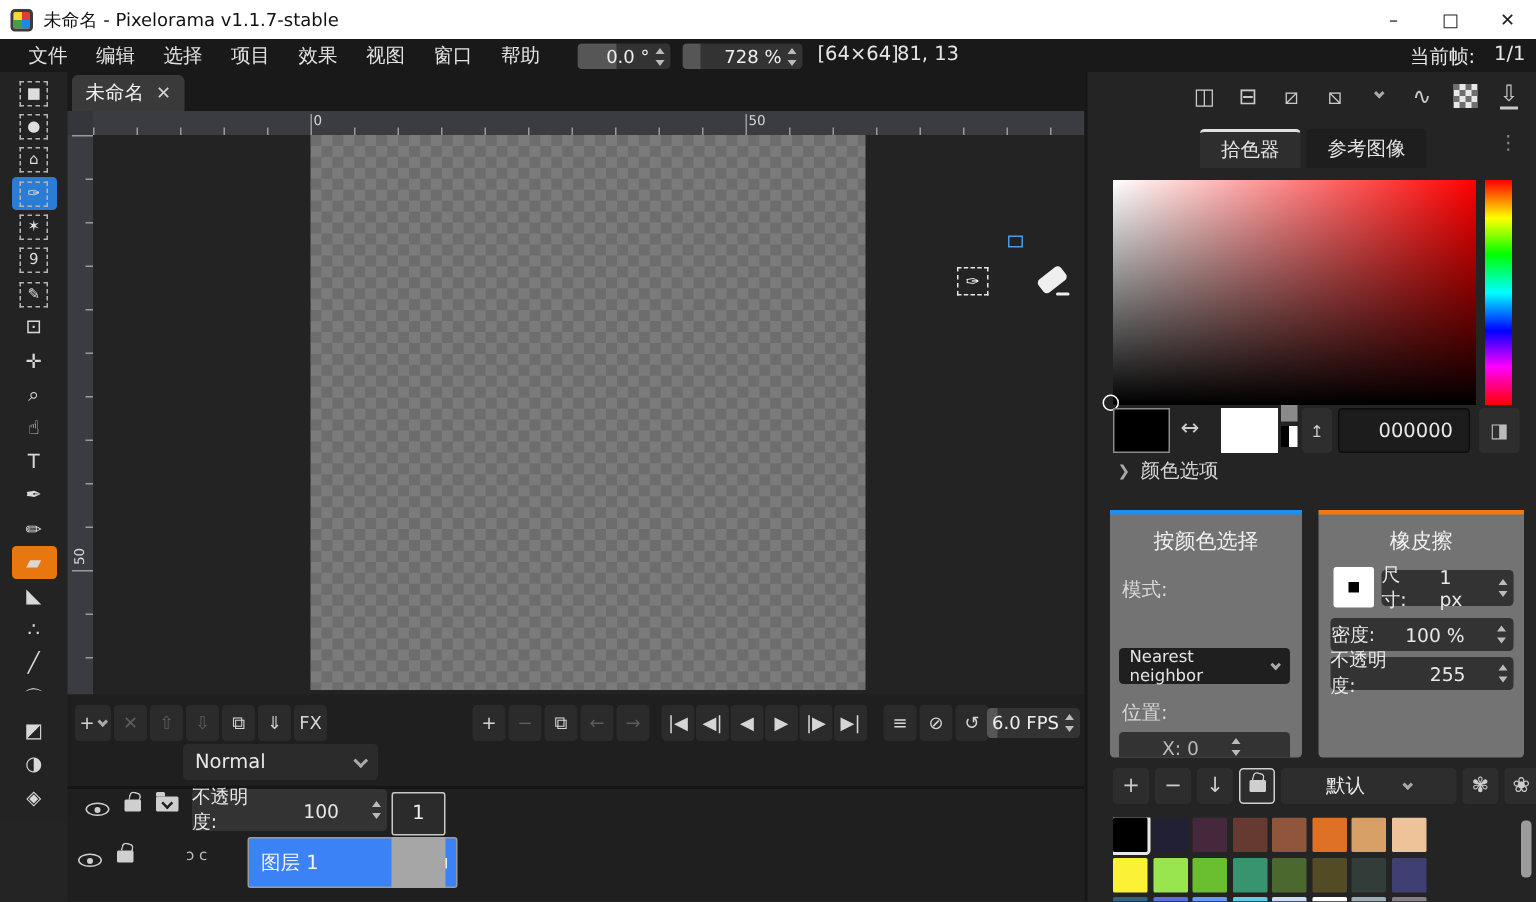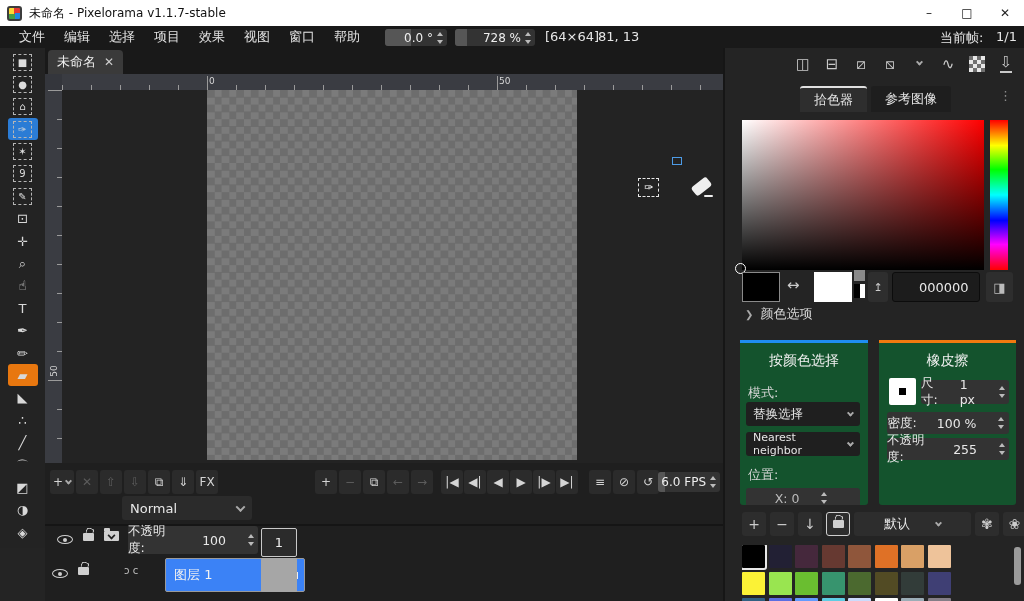--- a/index.html
+++ b/index.html
@@ -96,21 +96,21 @@
   .swap{position:absolute;left:62px;top:228px;font-size:15px;color:#ccc;}
   .swatch-sec{position:absolute;left:89px;top:224px;width:38px;height:30px;background:#fff;}
   .mini-top{position:absolute;left:129px;top:222px;width:11px;height:11px;background:#8a8a8a;}
   .mini-bot{position:absolute;left:129px;top:236px;width:11px;height:14px;background:linear-gradient(to right,#000 50%,#fff 50%);}
   .dropper-btn{position:absolute;left:143px;top:224px;width:20px;height:30px;background:#2e2e2e;border-radius:3px;display:flex;align-items:center;justify-content:center;color:#ccc;font-size:11px;}
   .hex-field{position:absolute;left:167px;top:224px;width:88px;height:30px;background:#1c1c1c;border:1px solid #0c0c0c;border-radius:3px;display:flex;align-items:center;padding-left:26px;font-size:13px;color:#e8e8e8;}
   .pick-btn{position:absolute;left:261px;top:224px;width:27px;height:30px;background:#2e2e2e;border-radius:3px;display:flex;align-items:center;justify-content:center;color:#bbb;font-size:13px;}
   .expander{position:absolute;left:20px;top:257px;display:flex;align-items:center;gap:7px;font-size:13px;color:#d5d5d5;}
   .expander .arrow{font-size:10px;color:#aaa;}
 
-  .card{position:absolute;top:292px;height:165px;background:#14532d;border-radius:0 0 3px 3px;overflow:hidden;}
+  .card{position:absolute;top:292px;height:165px;background:#737373;border-radius:0 0 3px 3px;overflow:hidden;}
   .card .accent{position:absolute;left:0;top:0;right:0;height:3px;}
   .card h3{font-size:14px;font-weight:normal;color:#f0f0f0;text-align:center;margin-top:12px;}
   .card .lbl{font-size:13px;color:#d8d8d8;}
   .mini-dd{background:#1f1f1f;border-radius:3px;height:24px;display:flex;align-items:center;justify-content:space-between;padding:0 7px;font-size:12.5px;color:#e5e5e5;}
   .mini-spin{background:#333;border-radius:3px;display:flex;align-items:center;justify-content:center;gap:20px;font-size:12.5px;color:#e8e8e8;position:relative;}
   .card-left{left:15px;width:128px;}
   .card-right{left:154px;width:137px;}
   .brush-preview{position:absolute;left:10px;top:38px;width:27px;height:27px;background:#fff;border-radius:2px;}
   .brush-preview::after{content:"";position:absolute;left:10px;top:10px;width:7px;height:7px;background:#000;}
 
@@ -446,24 +446,20 @@
   <div class="pick-btn">◨</div>
   <div class="expander">
     <span class="arrow">❯</span>
     <span>颜色选项</span>
   </div>
 
   <div class="card card-left">
     <div class="accent" style="background:#1f8ef1;"></div>
     <h3>按颜色选择</h3>
     <div class="lbl" style="position:absolute;left:8px;top:44px;">模式:</div>
-    <div class="mini-dd" style="position:absolute;left:6px;top:62px;width:114px;">
-      <span>替换选择</span>
-        <span class="chev sm"></span>
-    </div>
     <div class="mini-dd" style="position:absolute;left:6px;top:92px;width:114px;gap:14px;">
       <span style="font-size:11px;">Nearest neighbor</span>
         <span class="chev sm"></span>
     </div>
     <div class="lbl" style="position:absolute;left:8px;top:126px;">位置:</div>
     <div class="mini-spin" style="position:absolute;left:6px;top:148px;width:114px;height:20px;color:#bbb;">
       <span>X: 0</span>
       <span class="spin"></span>
     </div>
   </div>

